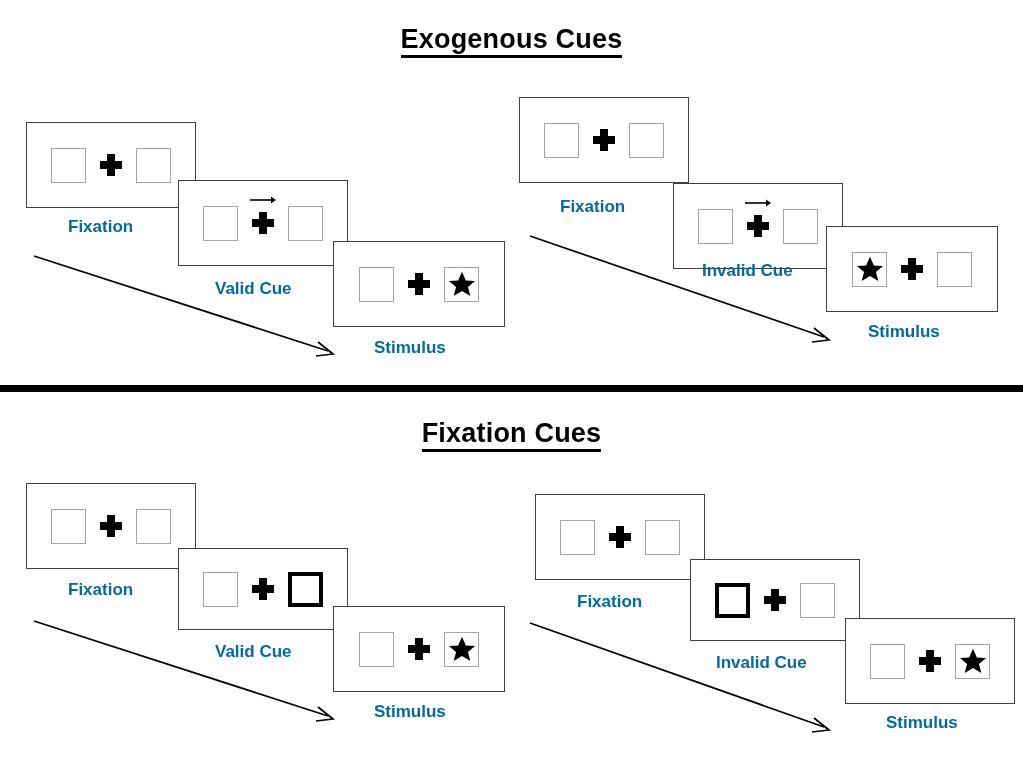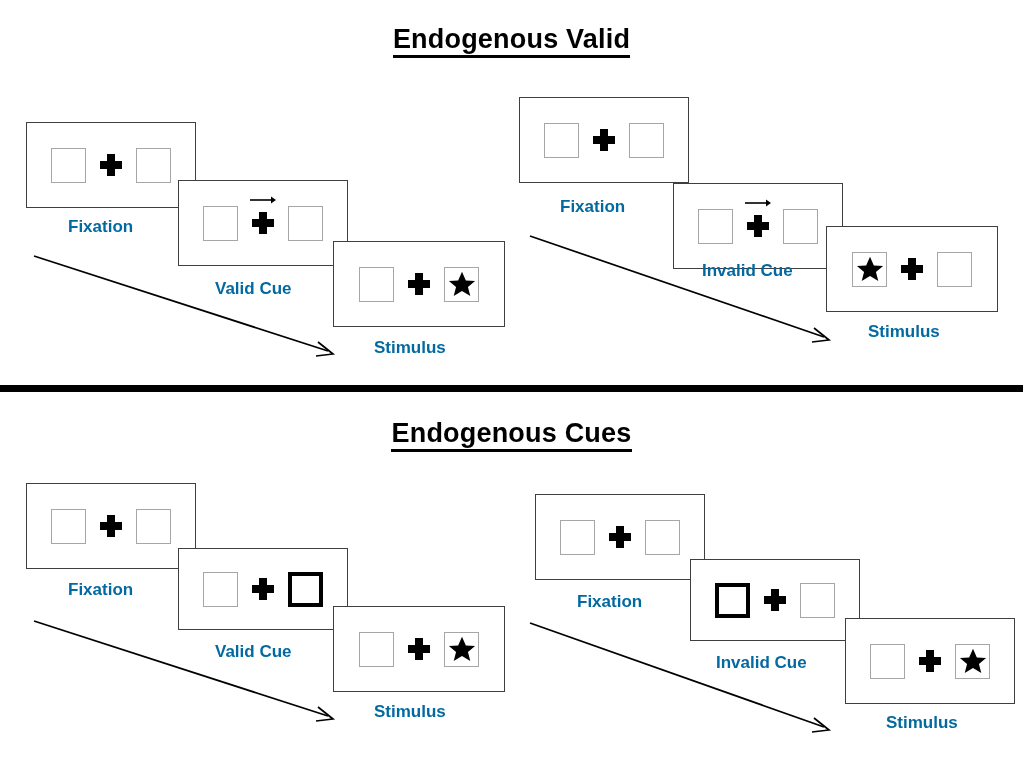--- a/index.html
+++ b/index.html
@@ -117,21 +117,21 @@
   .flow-arrow {
     position: absolute;
     overflow: visible;
     pointer-events: none;
   }
 </style>
 </head>
 <body>
 
 <div class="section-title" style="top:24px;">
-  <span>Endogenous Valid</span>
+  <span>Exogenous Cues</span>
 </div>
 
 <div class="panel" style="left:26px; top:122px; width:170px; height:86px;">
   <div class="panel-inner">
     <div class="tbox"></div>
     <div class="cross"></div>
     <div class="tbox"></div>
   </div>
 </div>
 <div class="panel-label" style="left:68px; top:217px;">Fixation</div>
@@ -205,21 +205,21 @@
 <div class="panel-label" style="left:868px; top:322px;">Stimulus</div>
 
 <svg class="flow-arrow" style="left:526px; top:230px; width:315px; height:120px;" viewBox="0 0 315 120">
   <line x1="4" y1="6" x2="298" y2="107" stroke="#000" stroke-width="1.7"></line>
   <polyline points="288,98 303,110 286,112" fill="none" stroke="#000" stroke-width="1.7"></polyline>
 </svg>
 
 <div class="divider" style="top:385px;"></div>
 
 <div class="section-title" style="top:418px;">
-  <span>Endogenous Cues</span>
+  <span>Fixation Cues</span>
 </div>
 
 <div class="panel" style="left:26px; top:483px; width:170px; height:86px;">
   <div class="panel-inner">
     <div class="tbox"></div>
     <div class="cross"></div>
     <div class="tbox"></div>
   </div>
 </div>
 <div class="panel-label" style="left:68px; top:580px;">Fixation</div>

